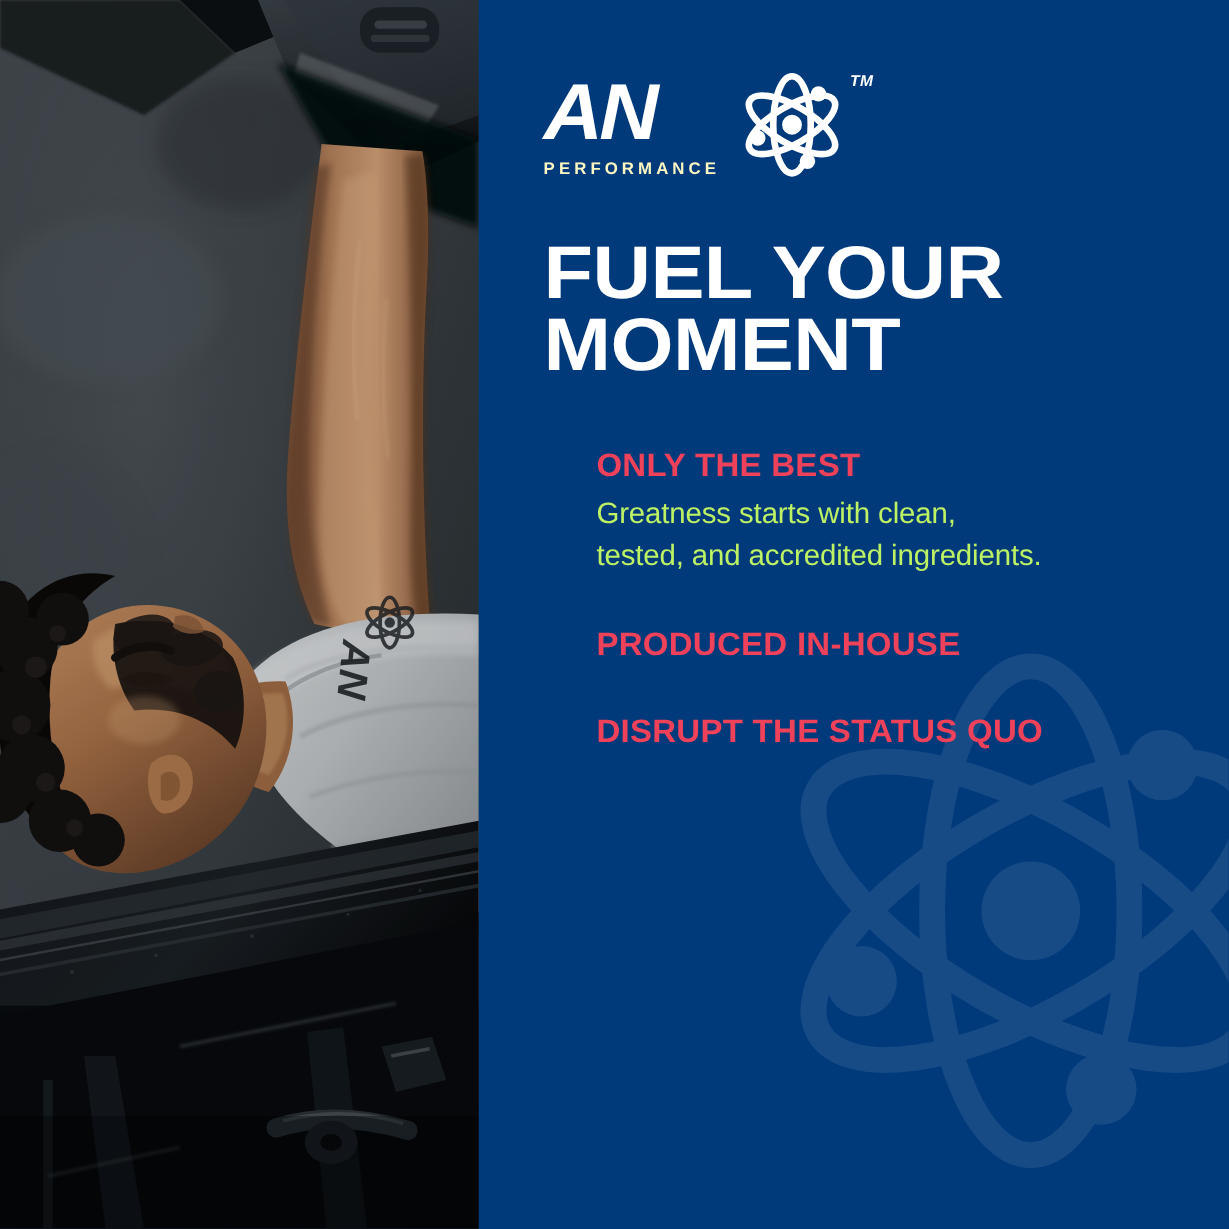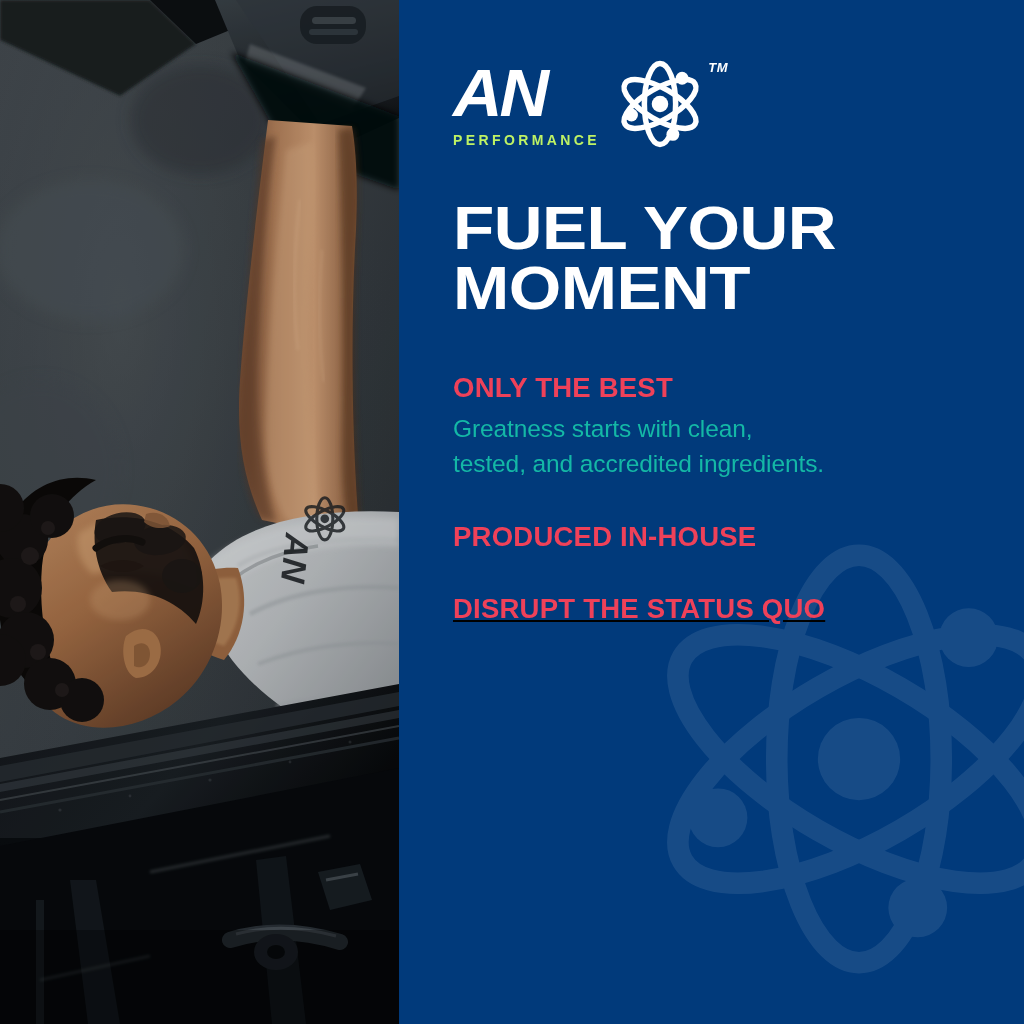--- a/index.html
+++ b/index.html
@@ -22,38 +22,38 @@
 
   .panel-inner { position:relative; z-index:2; padding:62px 64px 0 54px; }
 
   
   .logo-lockup { display:flex; align-items:flex-start; gap:14px; height:118px; }
   .logo-text-block { padding-top:6px; }
   .logo-an { display:block; font-size:66px; line-height:.78; font-weight:700;
     font-style:italic; color:#ffffff; letter-spacing:-3px;
     font-family:"Liberation Sans", sans-serif; transform:scaleX(1.04); transform-origin:left; }
   .logo-performance { display:block; margin-top:13px; font-size:14px; font-weight:700;
-    letter-spacing:3.4px; color:#bef264; }
+    letter-spacing:3.4px; color:#fef9c3; }
   .logo-atom-wrap { position:relative; width:92px; height:92px; margin-top:-4px;font-style:italic; }
   .logo-atom-wrap svg { width:92px; height:92px; display:block; }
   .logo-tm { position:absolute; top:2px; right:-22px; font-size:13px; font-weight:700;
     color:#ffffff; letter-spacing:.5px; }
 
   
   .headline { margin-top:18px; color:#ffffff; font-weight:700; font-size:62px;
     line-height:60px; letter-spacing:-0.5px; transform:scaleX(1.09);
     transform-origin:left center; white-space:pre-line; }
 
   
   .features { margin-top:54px; }
-  .feature { margin-bottom:40px; }
-  .feature:last-child { margin-bottom:0;text-decoration:underline; }
+  .feature { margin-bottom:40px;margin-left:44px; }
+  .feature:last-child { margin-bottom:0; }
   .feature-title { color:#ef4159; font-weight:700; font-size:27px; line-height:32px;
     letter-spacing:.2px; transform:scaleX(1.02); transform-origin:left; }
-  .feature-body { margin-top:7px; color:#14b8a6; font-size:24.5px; line-height:35px;
+  .feature-body { margin-top:7px; color:#bef264; font-size:24.5px; line-height:35px;
     font-weight:400; letter-spacing:-0.1px; white-space:pre-line; }
 </style>
 </head>
 <body>
 
 <div class="canvas">
 
   <div class="photo-panel">
     <svg class="photo-svg" viewBox="0 0 399 1024" preserveAspectRatio="xMidYMid slice">
       <defs>

